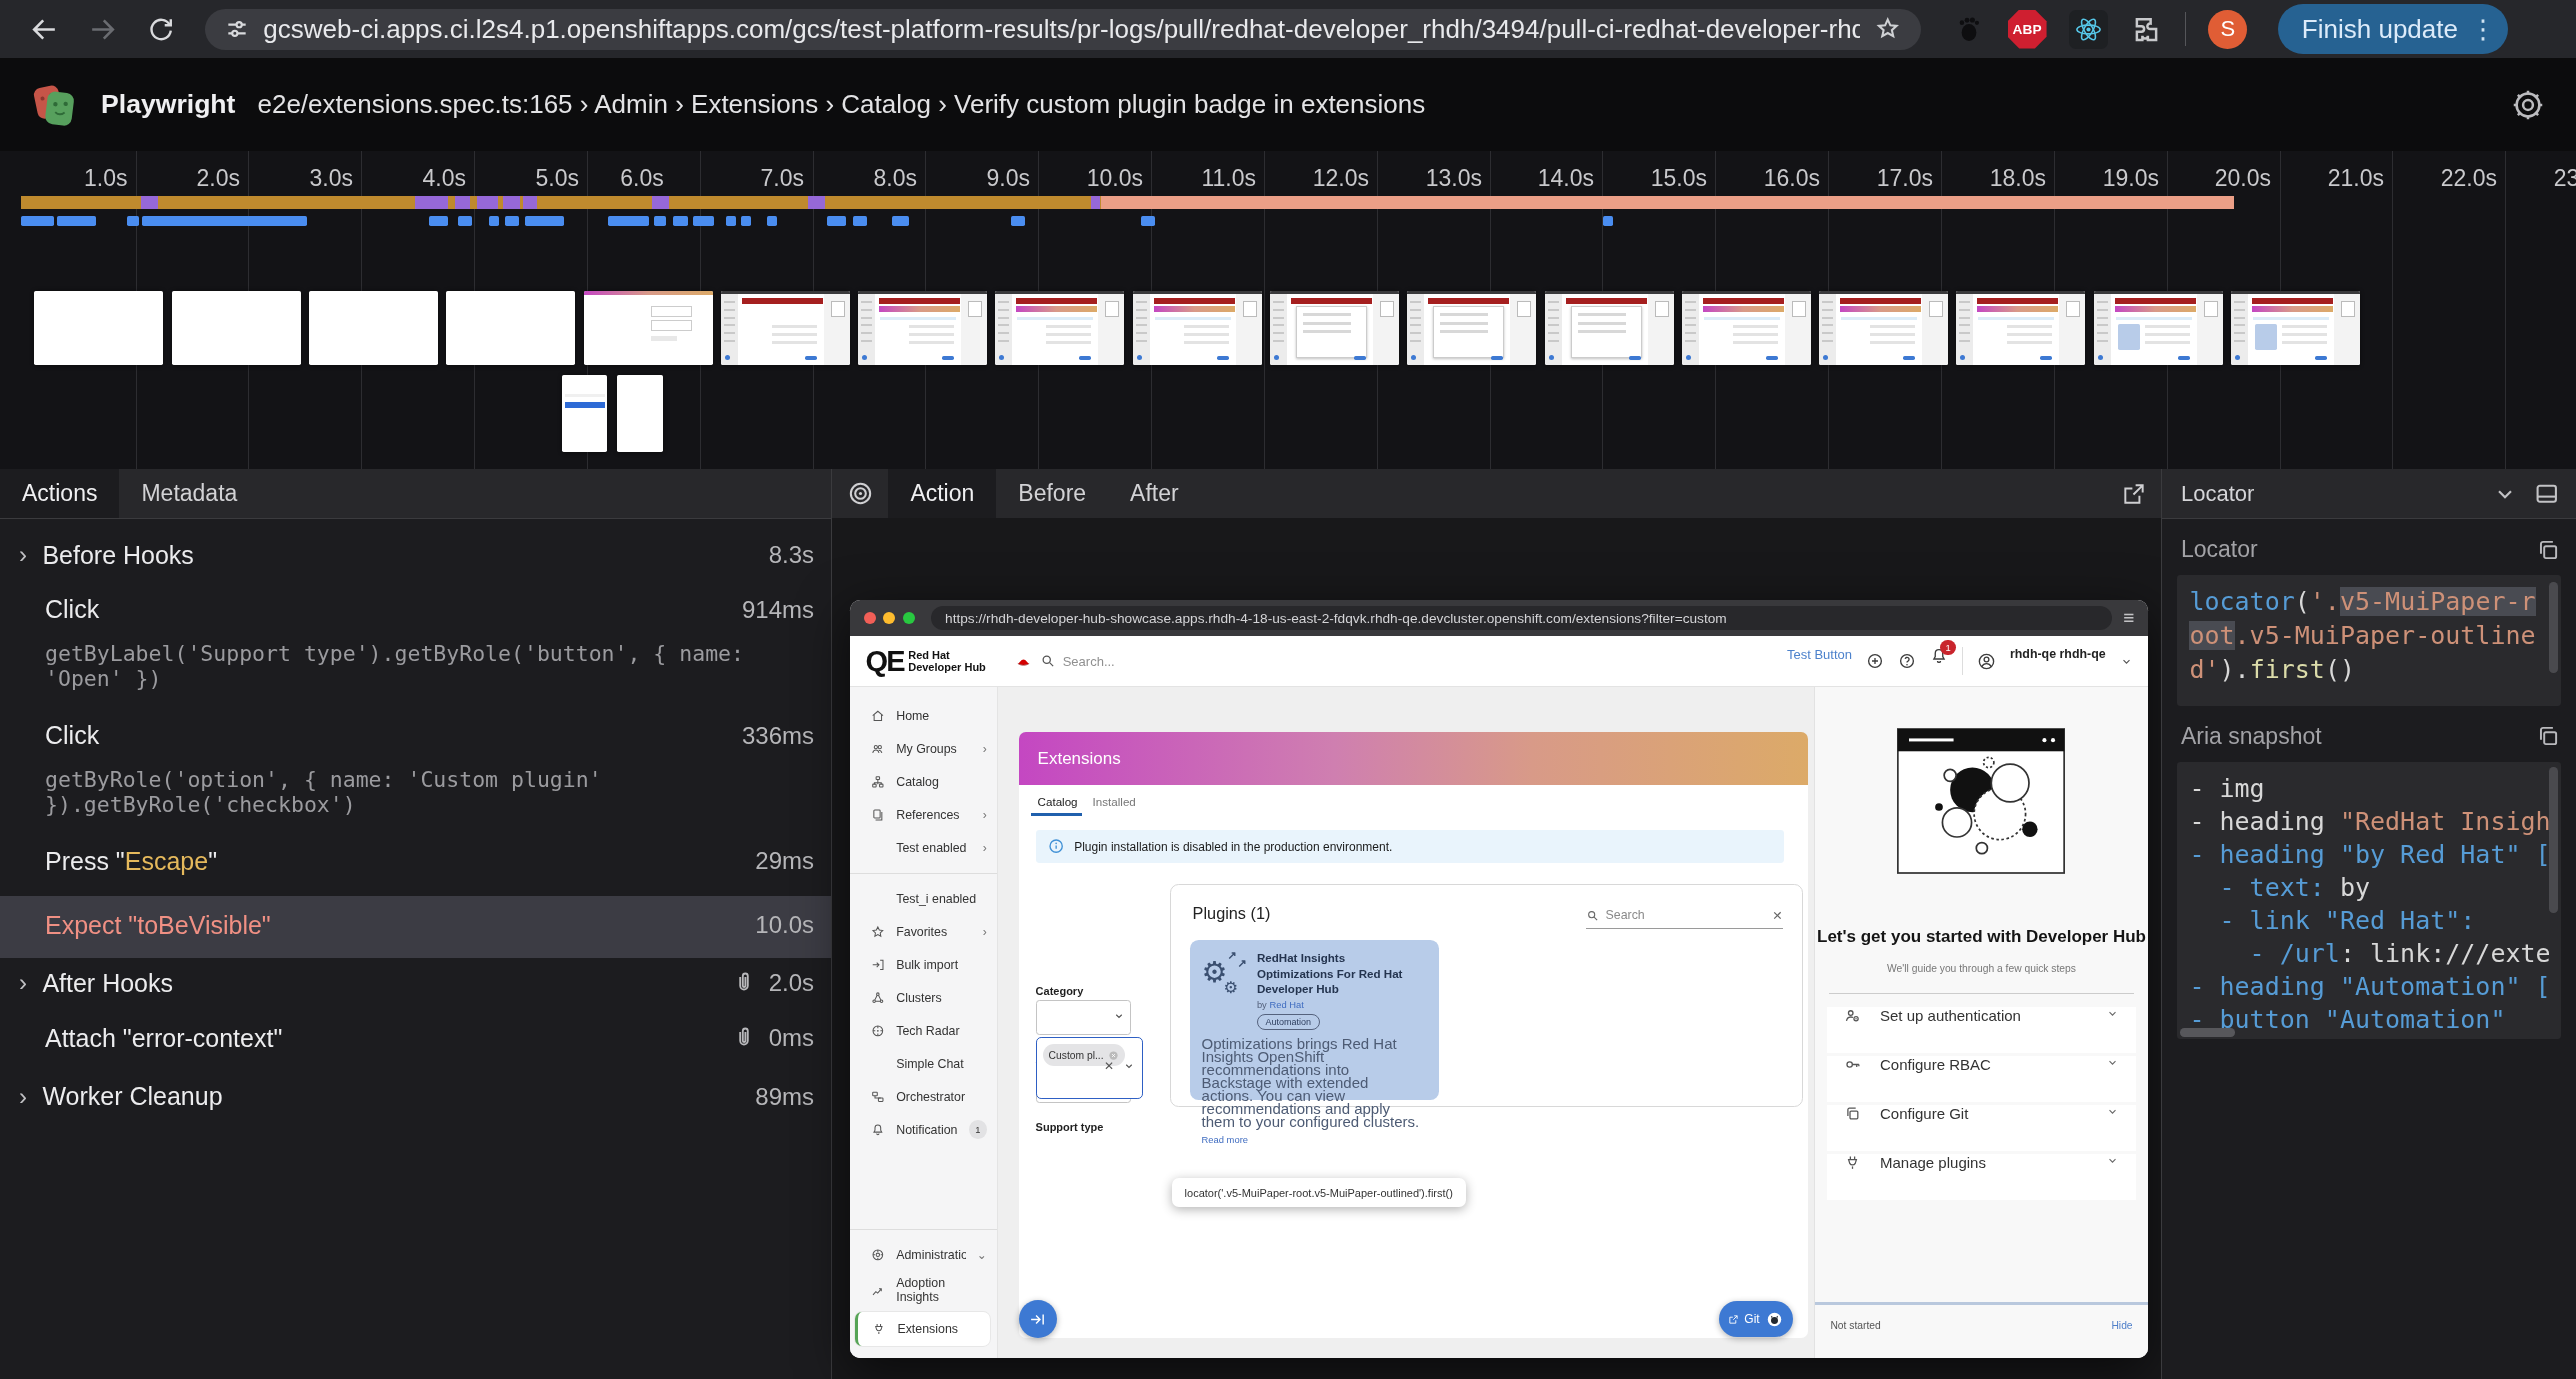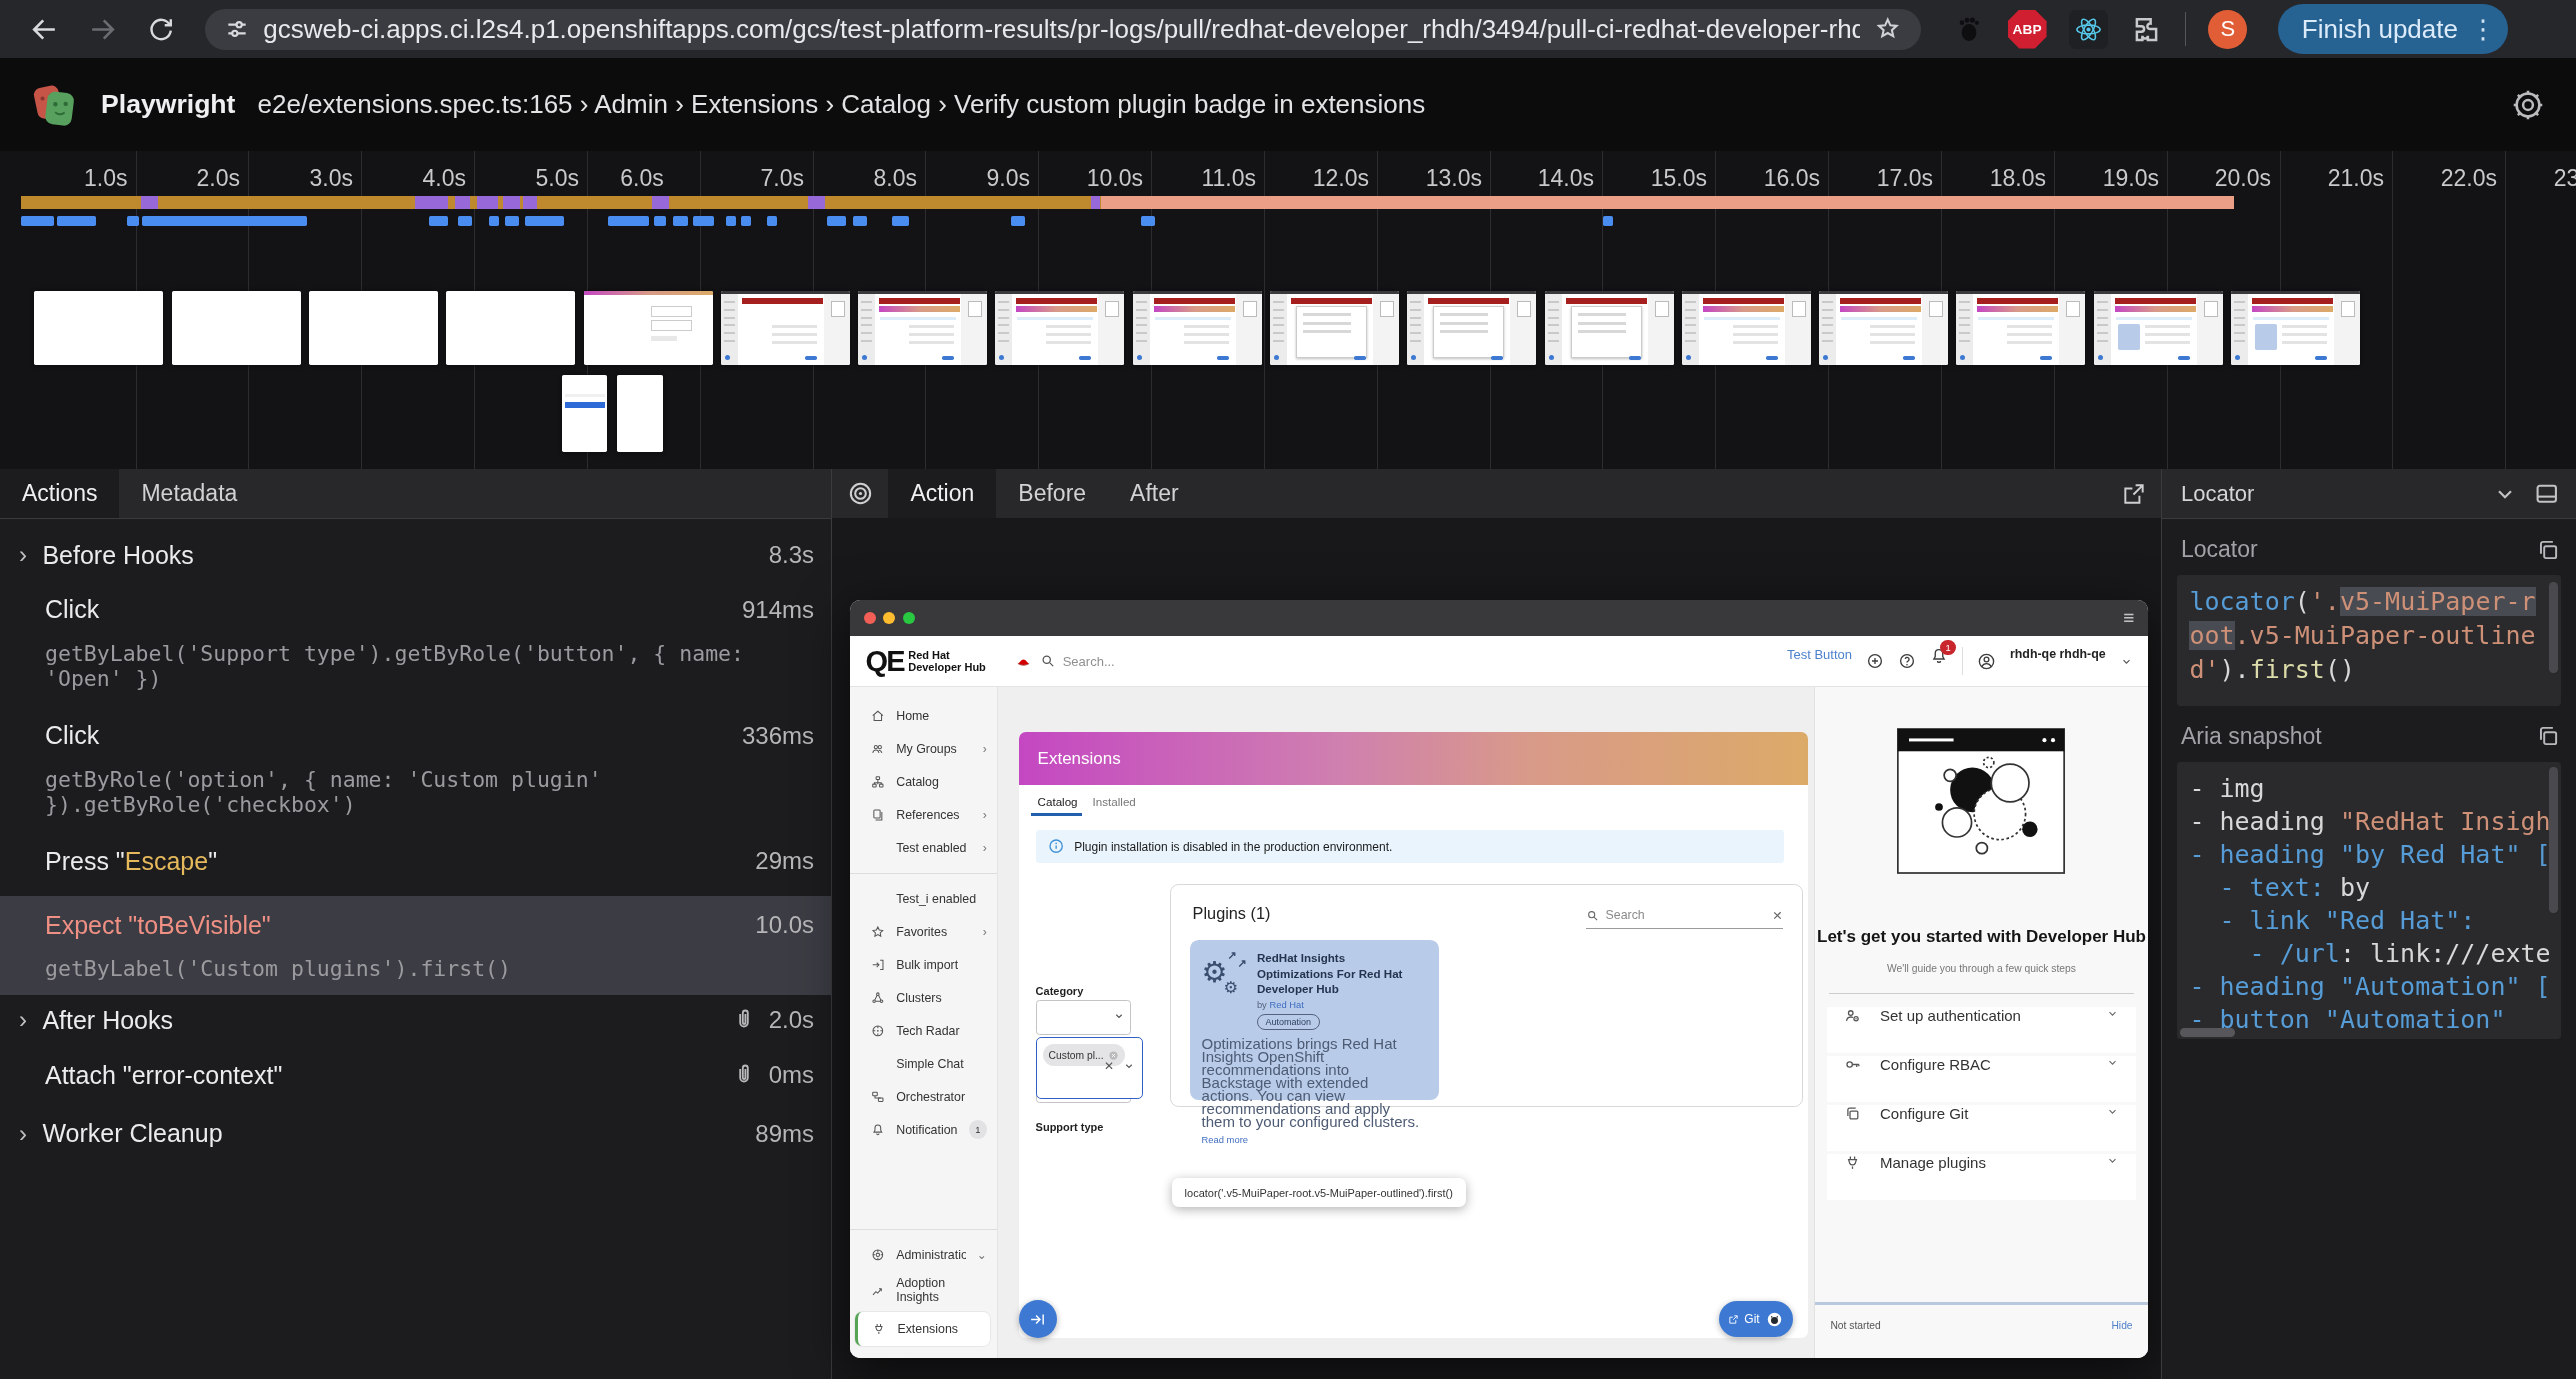--- a/index.html
+++ b/index.html
@@ -667,21 +667,20 @@
               </span>
             </div>
           </div>
           <div class="ablock selrow">
             <div class="aline">
               <span class="aname tk-r">Expect "toBeVisible"</span>
               <span class="adur">
                 <span>10.0s</span>
               </span>
             </div>
-            <div class="aloc">getByLabel('Custom plugins').first()</div>
           </div>
           <div class="grow">
             <span class="gchev">›</span>
             <span class="aname">After Hooks</span>
             <span class="adur">
               <span class="ic">
                 <svg width="26" height="26" viewBox="0 0 24 24" fill="none" stroke="#b9b9bc" stroke-width="1.7">
                   <path d="M8.5 6.5v8a3.5 3.5 0 0 0 7 0v-9a2.3 2.3 0 0 0-4.6 0v9a1.2 1.2 0 0 0 2.4 0v-8"></path>
                 </svg>
               </span>
@@ -729,20 +728,21 @@
             </svg>
           </span>
       </div>
       <div id="stage">
 
         <div id="window">
           <div id="titlebar">
             <span class="tdot" style="background:#f25f57"></span>
             <span class="tdot" style="background:#febc2e"></span>
             <span class="tdot" style="background:#28c840"></span>
+            <span id="wurl">https://rhdh-developer-hub-showcase.apps.rhdh-4-18-us-east-2-fdqvk.rhdh-qe.devcluster.openshift.com/extensions?filter=custom</span>
             <span id="wburger">≡</span>
           </div>
           <div id="app">
 
             <div id="appheader">
               <span id="qel">QE</span>
               <span class="logostack">
                 <span>Red Hat</span><br><span>Developer Hub</span></span>
               <span class="ic" style="margin-left:29px">
                 <svg width="17" height="17" viewBox="0 0 24 24">

